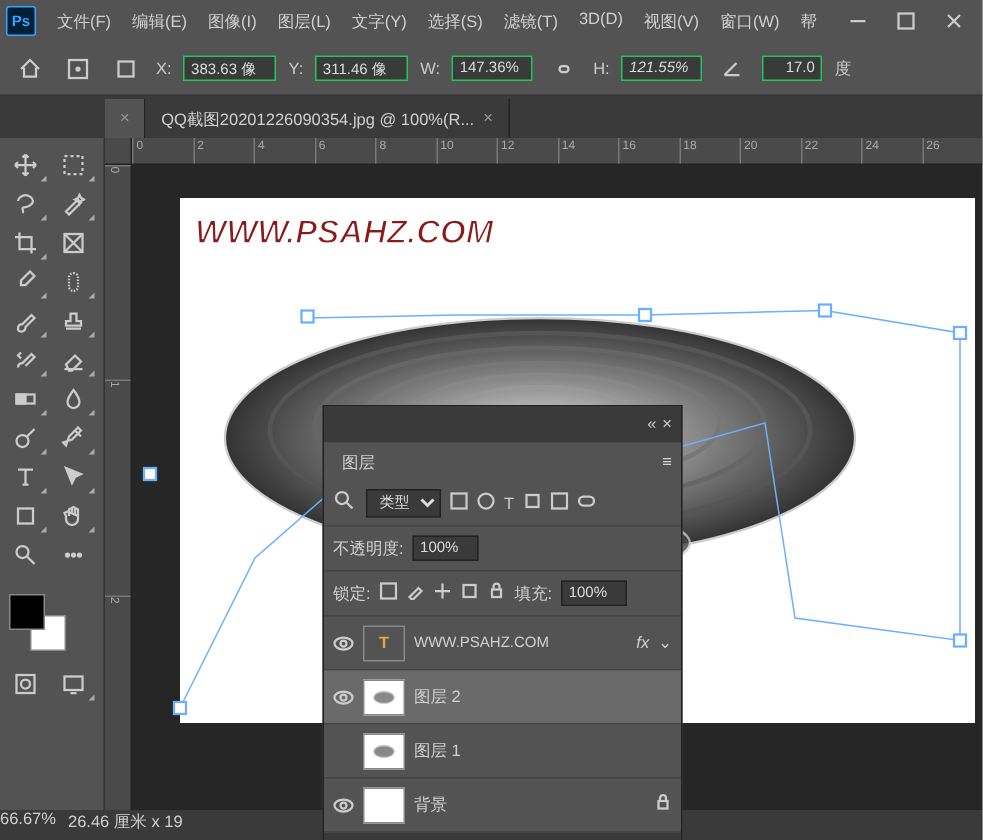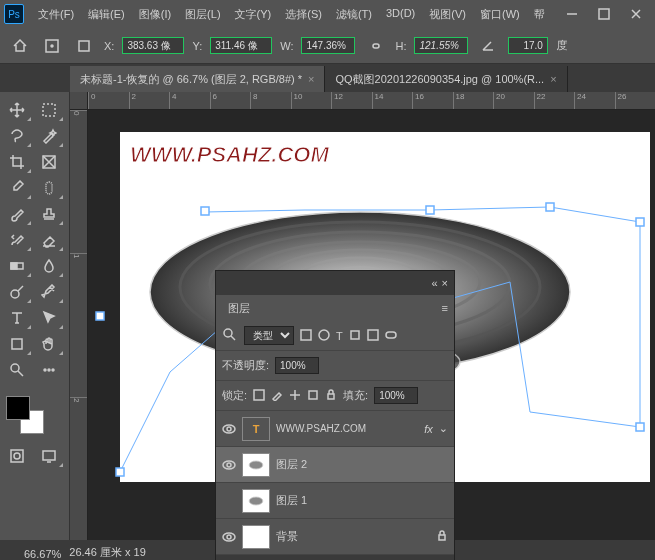--- a/index.html
+++ b/index.html
@@ -1,18 +1,18 @@
 <!DOCTYPE html>
 <html><head>
 <meta charset="utf-8">
 <style>
 *{margin:0;padding:0;box-sizing:border-box;font-family:"Microsoft YaHei",Arial,sans-serif;font-size:11px;color:#d0d0d0;user-select:none}
 body{background:#535353;width:655px;height:560px;overflow:hidden;position:relative}
 .titlebar{height:28px;background:#535353;display:flex;align-items:center;padding:0 4px}
-.ps-logo{width:20px;height:20px;background:#001e36;color:#31a8ff;display:flex;align-items:center;justify-content:center;font-weight:normal;font-size:10px;border-radius:2px;border:1px solid #31a8ff}
+.ps-logo{width:20px;height:20px;background:#001e36;color:#31a8ff;display:flex;align-items:center;justify-content:center;font-weight:bold;font-size:10px;border-radius:2px;border:1px solid #31a8ff}
 .menu{display:flex;gap:2px;margin-left:8px;flex:1}
 .menu span{padding:4px 6px;cursor:default}
 .winbtns{display:flex;gap:2px}
 .winbtn{width:30px;height:20px;display:flex;align-items:center;justify-content:center;cursor:default}
 .optbar{height:36px;background:#535353;display:flex;align-items:center;padding:0 8px;gap:8px;border-bottom:1px solid #333}
 .icon-btn{width:24px;height:24px;display:flex;align-items:center;justify-content:center;cursor:default}
 .opt-label{color:#ccc}
 .opt-input{background:#3a3a3a;border:1px solid #22c55e;padding:2px 4px;width:44px;color:#ddd;font-size:10px}
 .tabbar{height:28px;background:#3a3a3a;display:flex;align-items:flex-end;padding-left:70px}
 .tab{height:26px;padding:0 10px;display:flex;align-items:center;gap:6px;background:#535353;border-right:1px solid #222;font-size:10px;color:#ddd;max-width:260px;overflow:hidden;white-space:nowrap}
@@ -27,21 +27,21 @@
 .swatch-bg{position:absolute;left:18px;top:18px;width:24px;height:24px;background:#fff;border:1px solid #888}
 .canvas-area{flex:1;background:#262626;position:relative;overflow:hidden}
 .ruler-h{position:absolute;top:0;left:18px;right:0;height:18px;background:#4a4a4a;border-bottom:1px solid #222;display:flex}
 .ruler-v{position:absolute;top:18px;left:0;width:18px;bottom:0;background:#4a4a4a;border-right:1px solid #222;display:flex;flex-direction:column}
 .ruler-corner{position:absolute;top:0;left:0;width:18px;height:18px;background:#4a4a4a;border-right:1px solid #222;border-bottom:1px solid #222}
 .ruler-tick{flex:1;border-left:1px solid #777;font-size:8px;color:#aaa;padding-left:2px}
 .ruler-v .ruler-tick{border-left:none;border-top:1px solid #777;writing-mode:vertical-lr}
 .canvas{position:absolute;top:40px;left:50px;width:530px;height:350px;background:#fff}
 .watermark{position:absolute;top:10px;left:10px;font-size:22px;font-weight:bold;font-style:italic;color:#8b1a1a;-webkit-text-stroke:1px #fff;text-shadow:1px 1px 0 #fff,-1px -1px 0 #fff}
 .swirl{position:absolute;top:60px;left:20px;width:440px;height:200px}
-.statusbar{height:20px;background:#3a3a3a;display:flex;align-items:flex-end;padding:0 24px;gap:8px;font-size:10px;color:#bbb}
+.statusbar{height:20px;background:#3a3a3a;display:flex;align-items:flex-start;padding:0 0;gap:8px;font-size:10px;color:#bbb}
 .layers-panel{position:absolute;right:200px;top:270px;width:240px;background:#535353;border:1px solid #222;z-index:10}
 .panel-hdr{height:24px;display:flex;align-items:center;justify-content:flex-end;padding:0 6px;gap:4px;background:#3a3a3a}
 .panel-tab{height:26px;padding:12px 12px;display:flex;align-items:center;background:#535353;font-size:11px}
 .panel-row{height:30px;display:flex;align-items:center;padding:0 6px;gap:6px;border-bottom:1px solid #444}
 .panel-row input,.panel-row select{background:#3a3a3a;border:1px solid #222;color:#ddd;padding:2px 4px;font-size:10px}
 .layer-list{max-height:160px;overflow:auto}
 .layer{height:36px;display:flex;align-items:center;padding:0 6px;gap:6px;border-bottom:1px solid #444}
 .layer.sel{background:#6a6a6a}
 .layer-eye{width:14px;height:14px;display:flex;align-items:center;justify-content:center}
 .layer-thumb{width:28px;height:24px;background:#fff;border:1px solid #888;display:flex;align-items:center;justify-content:center}
@@ -120,21 +120,20 @@
       <svg viewBox="0 0 16 16">
         <path d="M3 12h10M3 12l8-8"></path>
       </svg>
     </div>
   <input class="opt-input" style="width: 40px; padding-left: 14px;" value="17.07">
   <span class="opt-label">度</span>
 </div>
 
 <div class="tabbar">
   <div class="tab">
-    <span>未标题-1-恢复的 @ 66.7% (图层 2, RGB/8#) *</span>
     <span class="tab-close">×</span>
   </div>
   <div class="tab inactive">
     <span>QQ截图20201226090354.jpg @ 100%(R...</span>
     <span class="tab-close">×</span>
   </div>
 </div>
 
 <div class="main">
   <div class="tools">

